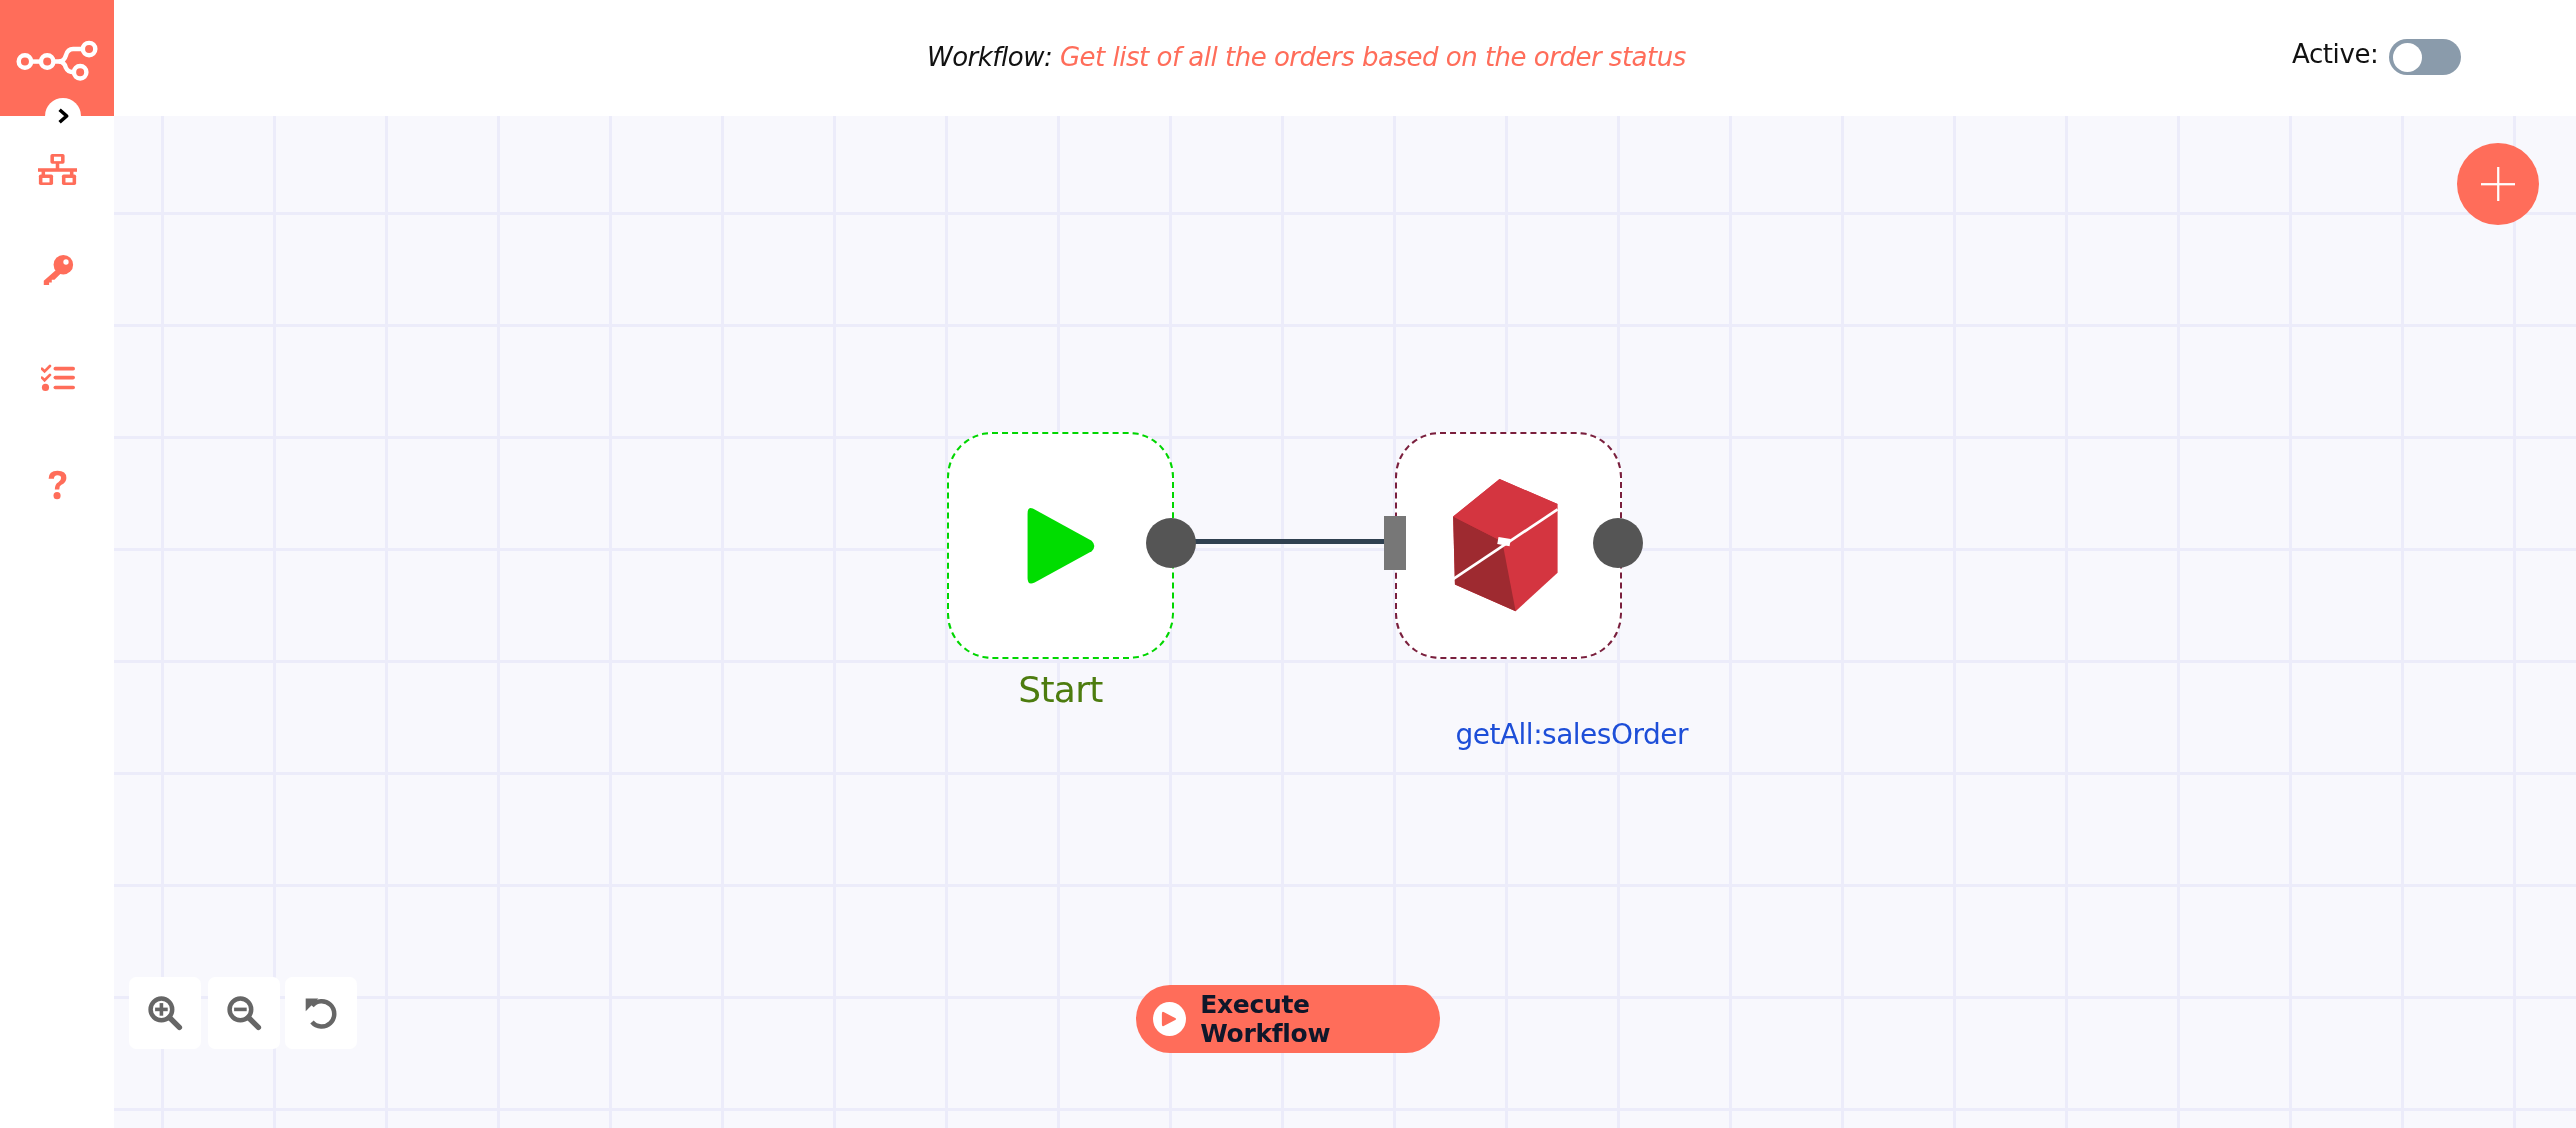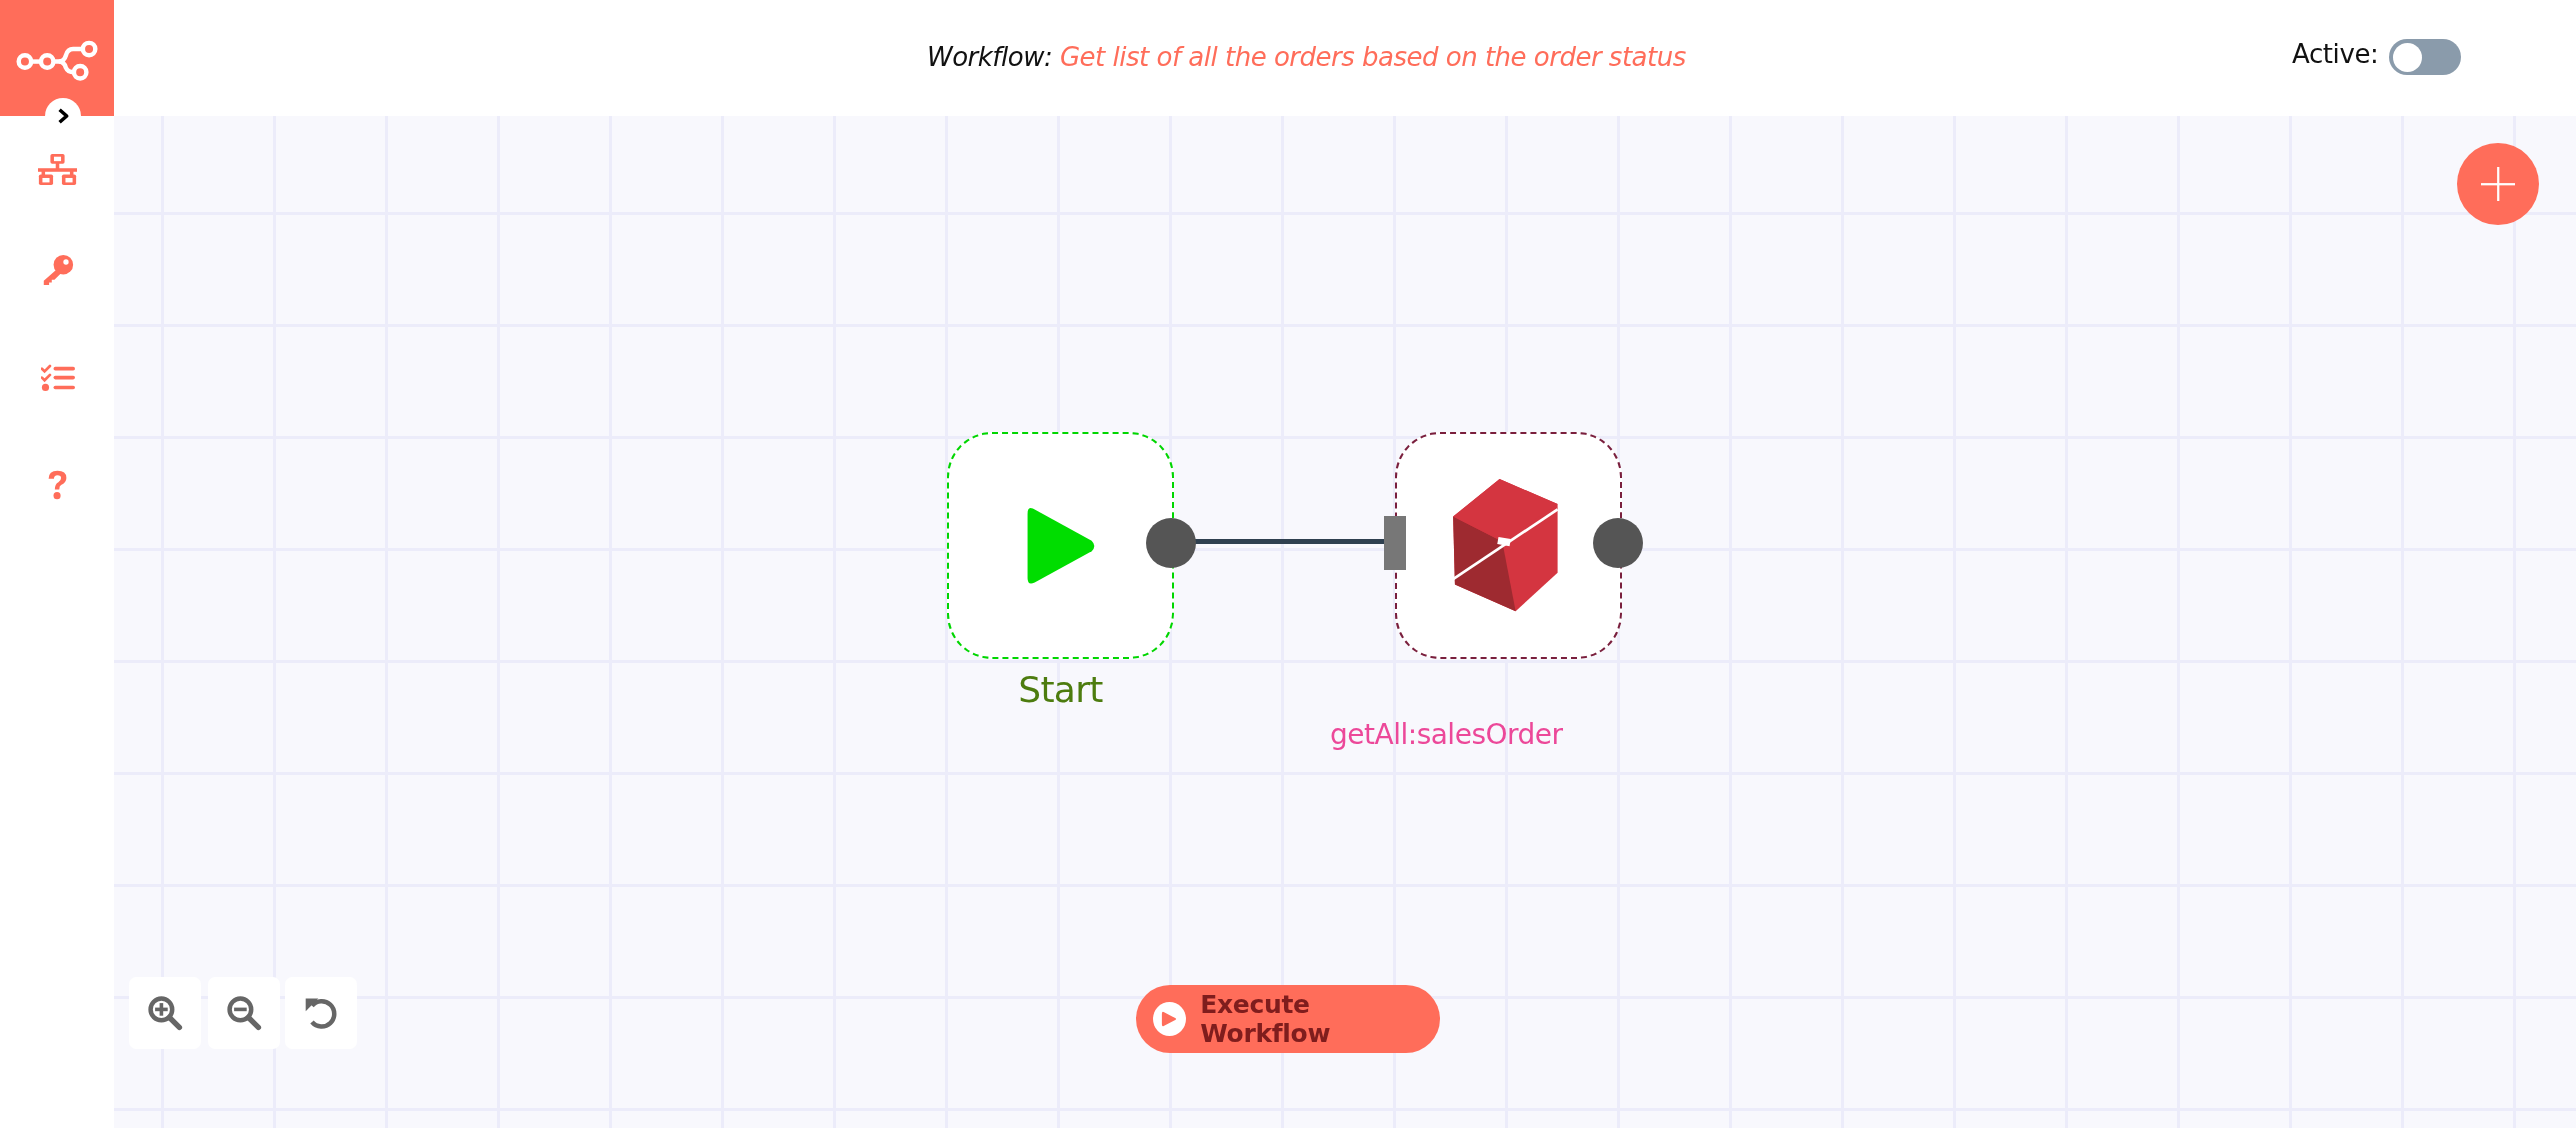--- a/index.html
+++ b/index.html
@@ -75,22 +75,22 @@
     border-radius: 45px; box-sizing: border-box; border: 2.7px dashed;
   }
   .node.start { left: 947px; top: 432px; border-color: #00d600; }
   .node.unleashed { left: 1395px; top: 432px; border-color: #7a1f3d; }
   .node-icon { position: absolute; left: 0; top: 0; width: 100%; height: 100%; display: flex; align-items: center; justify-content: center; }
   .node-label {
     position: absolute; text-align: center; white-space: nowrap;
     font-size: 36px; color: #4d7c0f; letter-spacing: -0.7px;
   }
   .node-sub {
-    position: absolute; text-align: left; white-space: nowrap;
-    font-size: 28px; color: #ec4899; letter-spacing: -0.5px;
+    position: absolute; text-align: right; white-space: nowrap;
+    font-size: 28px; color: #1d4ed8; letter-spacing: -0.5px;
   }
   .out-dot {
     position: absolute; width: 50px; height: 50px; border-radius: 50%;
     background: #555; cursor: crosshair;
   }
   .in-rect {
     position: absolute; width: 22.4px; height: 54px; background: #777; cursor: crosshair;
   }
   .edge {
     position: absolute; height: 4.5px; background: #2f4050;
@@ -106,21 +106,21 @@
   
   .zoom-btn {
     position: absolute; top: 977px; width: 72px; height: 72px;
     border-radius: 7.2px; background: #fff; cursor: pointer;
     display: flex; align-items: center; justify-content: center;
   }
 
   
   .execute-btn {
     position: absolute; left: 1136px; top: 985px; width: 304px; height: 68px;
-    border-radius: 34px; background: #ff6d5a; color: #7f1d1d; cursor: pointer;
+    border-radius: 34px; background: #ff6d5a; color: #0f172a; cursor: pointer;
     display: flex; align-items: center; box-sizing: border-box; padding-left: 17px;
   }
   .execute-btn .play-circle {
     width: 34px; height: 34px; border-radius: 50%; background: #fff;
     display: flex; align-items: center; justify-content: center; margin-right: 14.3px;
   }
   .execute-btn .label { font-size: 25px; font-weight: bold; letter-spacing: -0.3px; }
 </style>
 </head>
 <body>

